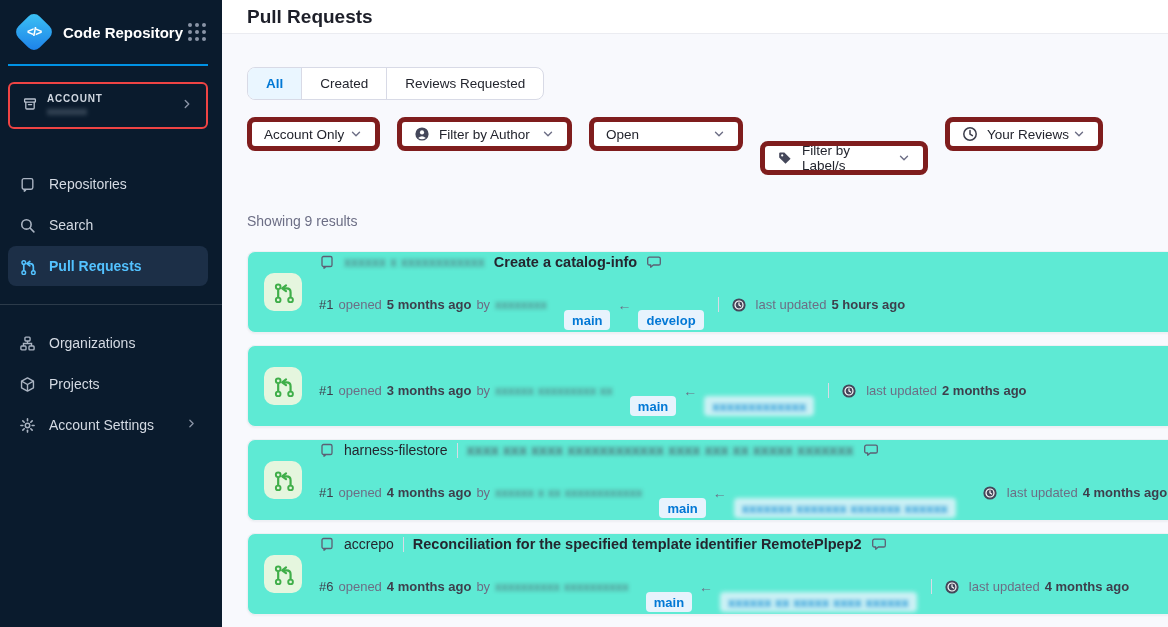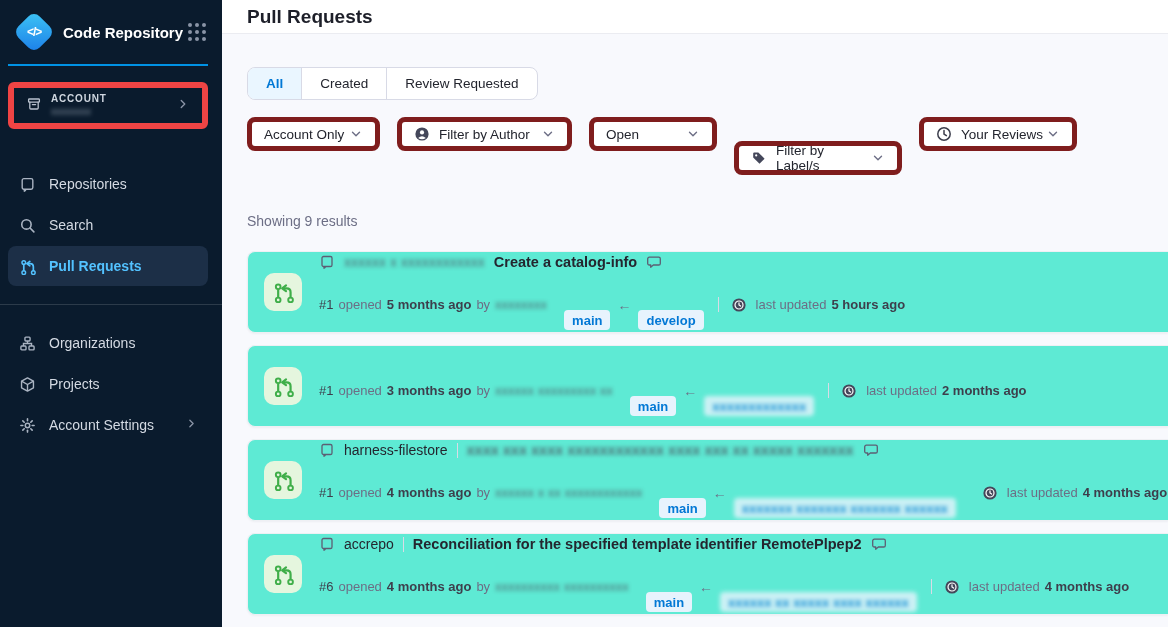--- a/index.html
+++ b/index.html
@@ -8,21 +8,21 @@
 
   
   .sidebar { width:222px; min-width:222px; background:#0a1b2d; color:#d4dae3; display:flex; flex-direction:column; }
   .brand { height:64px; display:flex; align-items:center; padding:0 16px; }
   .logo { width:30px; height:30px; background:linear-gradient(135deg,#3ec6f5,#1b7de8); border-radius:8px; transform:rotate(45deg); display:flex; align-items:center; justify-content:center; margin-left:3px; }
   .logo span { transform:rotate(-45deg); color:#fff; font-weight:bold; font-size:12px; letter-spacing:-1px; }
   .brand-title { font-size:15px; font-weight:bold; color:#fff; margin-left:14px; }
   .grid-icon { margin-left:auto; display:grid; grid-template-columns:repeat(3,4px); grid-gap:3px; cursor:pointer; }
   .grid-icon i { width:4px; height:4px; border-radius:50%; background:#8a94a6; }
   .blue-rule { height:2px; background:#0092e4; margin:0 14px 0 8px; }
-  .account-box { margin:16px 14px 12px 8px; border:6px solid #ef4444; border-radius:6px; height:47px; display:flex; align-items:center; padding:0 12px; cursor:pointer; }
+  .account-box { margin:16px 14px 12px 8px; border:2px solid #ef4444; border-radius:6px; height:47px; display:flex; align-items:center; padding:0 12px; cursor:pointer; }
   .account-ic { color:#b9c2cf; margin-right:9px; }
   .account-col { display:flex; flex-direction:column; line-height:1.25; }
   .account-label { font-size:10px; letter-spacing:.8px; color:#cfd6df; font-weight:bold; }
   .account-name { font-size:10px; color:#9aa6b5; }
   .chev-r { margin-left:auto; color:#8a94a6; }
   nav { margin-top:22px; }
   .nav-item { display:flex; align-items:center; height:40px; margin:1px 14px 1px 8px; padding:0 10px; border-radius:8px; font-size:14px; color:#d4dae3; cursor:pointer; }
   .nav-item .nic { width:18px; height:18px; margin-right:13px; color:#aab4c2; display:flex; align-items:center; justify-content:center; }
   .nav-item.active { background:#1c2f47; color:#53c2ff; font-weight:bold; }
   .nav-item.active .nic { color:#53c2ff; }
@@ -37,21 +37,21 @@
 
   .tabs { display:inline-flex; border:1px solid #d8dae6; border-radius:8px; background:#fff; overflow:hidden; height:33px; }
   .tab { display:flex; align-items:center; padding:0 18px; font-size:13.5px; color:#23252e; cursor:pointer; border-left:1px solid #d8dae6; }
   .tab:first-child { border-left:none; }
   .tab.active { background:#eaf6ff; color:#0278d5; font-weight:bold; }
 
   .filters { display:flex; gap:17px; margin-top:17px; }
   .filter-btn { height:34px; background:#fff; border:5px solid #7f1d1d; border-radius:8px; display:flex; align-items:center; padding:0 12px; font-size:13.5px; color:#23252e; cursor:pointer; }
   .filter-btn .fic { margin-right:9px; display:flex; }
   .filter-btn .chev { margin-left:auto; color:#6c6e85; display:flex; }
-  .fb-0 { width:133px; } .fb-1 { width:175px; } .fb-2 { width:128px; } .fb-3 { width:168px;margin-top:24px; } .fb-4 { width:158px; }
+  .fb-0 { width:133px; } .fb-1 { width:175px; } .fb-2 { width:154px; } .fb-3 { width:168px;margin-top:24px; } .fb-4 { width:158px; }
 
   .results { margin-top:38px; font-size:14px; color:#6c6e85; }
 
   .pr-list { margin-top:22px; }
   .pr-card { background:#5eead4; border:1px solid #eef0f4; border-right:none; border-radius:8px 0 0 8px; box-shadow:0 1px 2px rgba(40,41,61,.05); height:82px; display:flex; align-items:center; padding:0 10px 0 16px; margin-bottom:12px; cursor:pointer; }
   .pr-state { width:38px; height:38px; border-radius:10px; background:#e5f6de; color:#3fae49; display:flex; align-items:center; justify-content:center; margin-right:17px; flex-shrink:0; }
   .pr-body { min-width:0; }
   .l1 { display:flex; align-items:center; gap:9px; white-space:nowrap; }
   .repo-ic { color:#5c5f73; flex-shrink:0; display:flex; }
   .repo-name { font-size:14px; color:#24262f; }
@@ -243,21 +243,21 @@
 
   <main class="main">
     <div class="page-header">
       <h1 class="page-title">Pull Requests</h1>
     </div>
 
     <div class="content">
       <div class="tabs">
         <div class="tab active">All</div>
         <div class="tab">Created</div>
-        <div class="tab">Review Requested</div>
+        <div class="tab">Reviews Requested</div>
       </div>
 
       <div class="filters">
         <div class="filter-btn fb-0">
           <span>Account Only</span>
           <span class="chev">
               <svg width="14" height="14" viewBox="0 0 16 16">
                 <use href="#i-chev-d"></use>
               </svg>
             </span>

